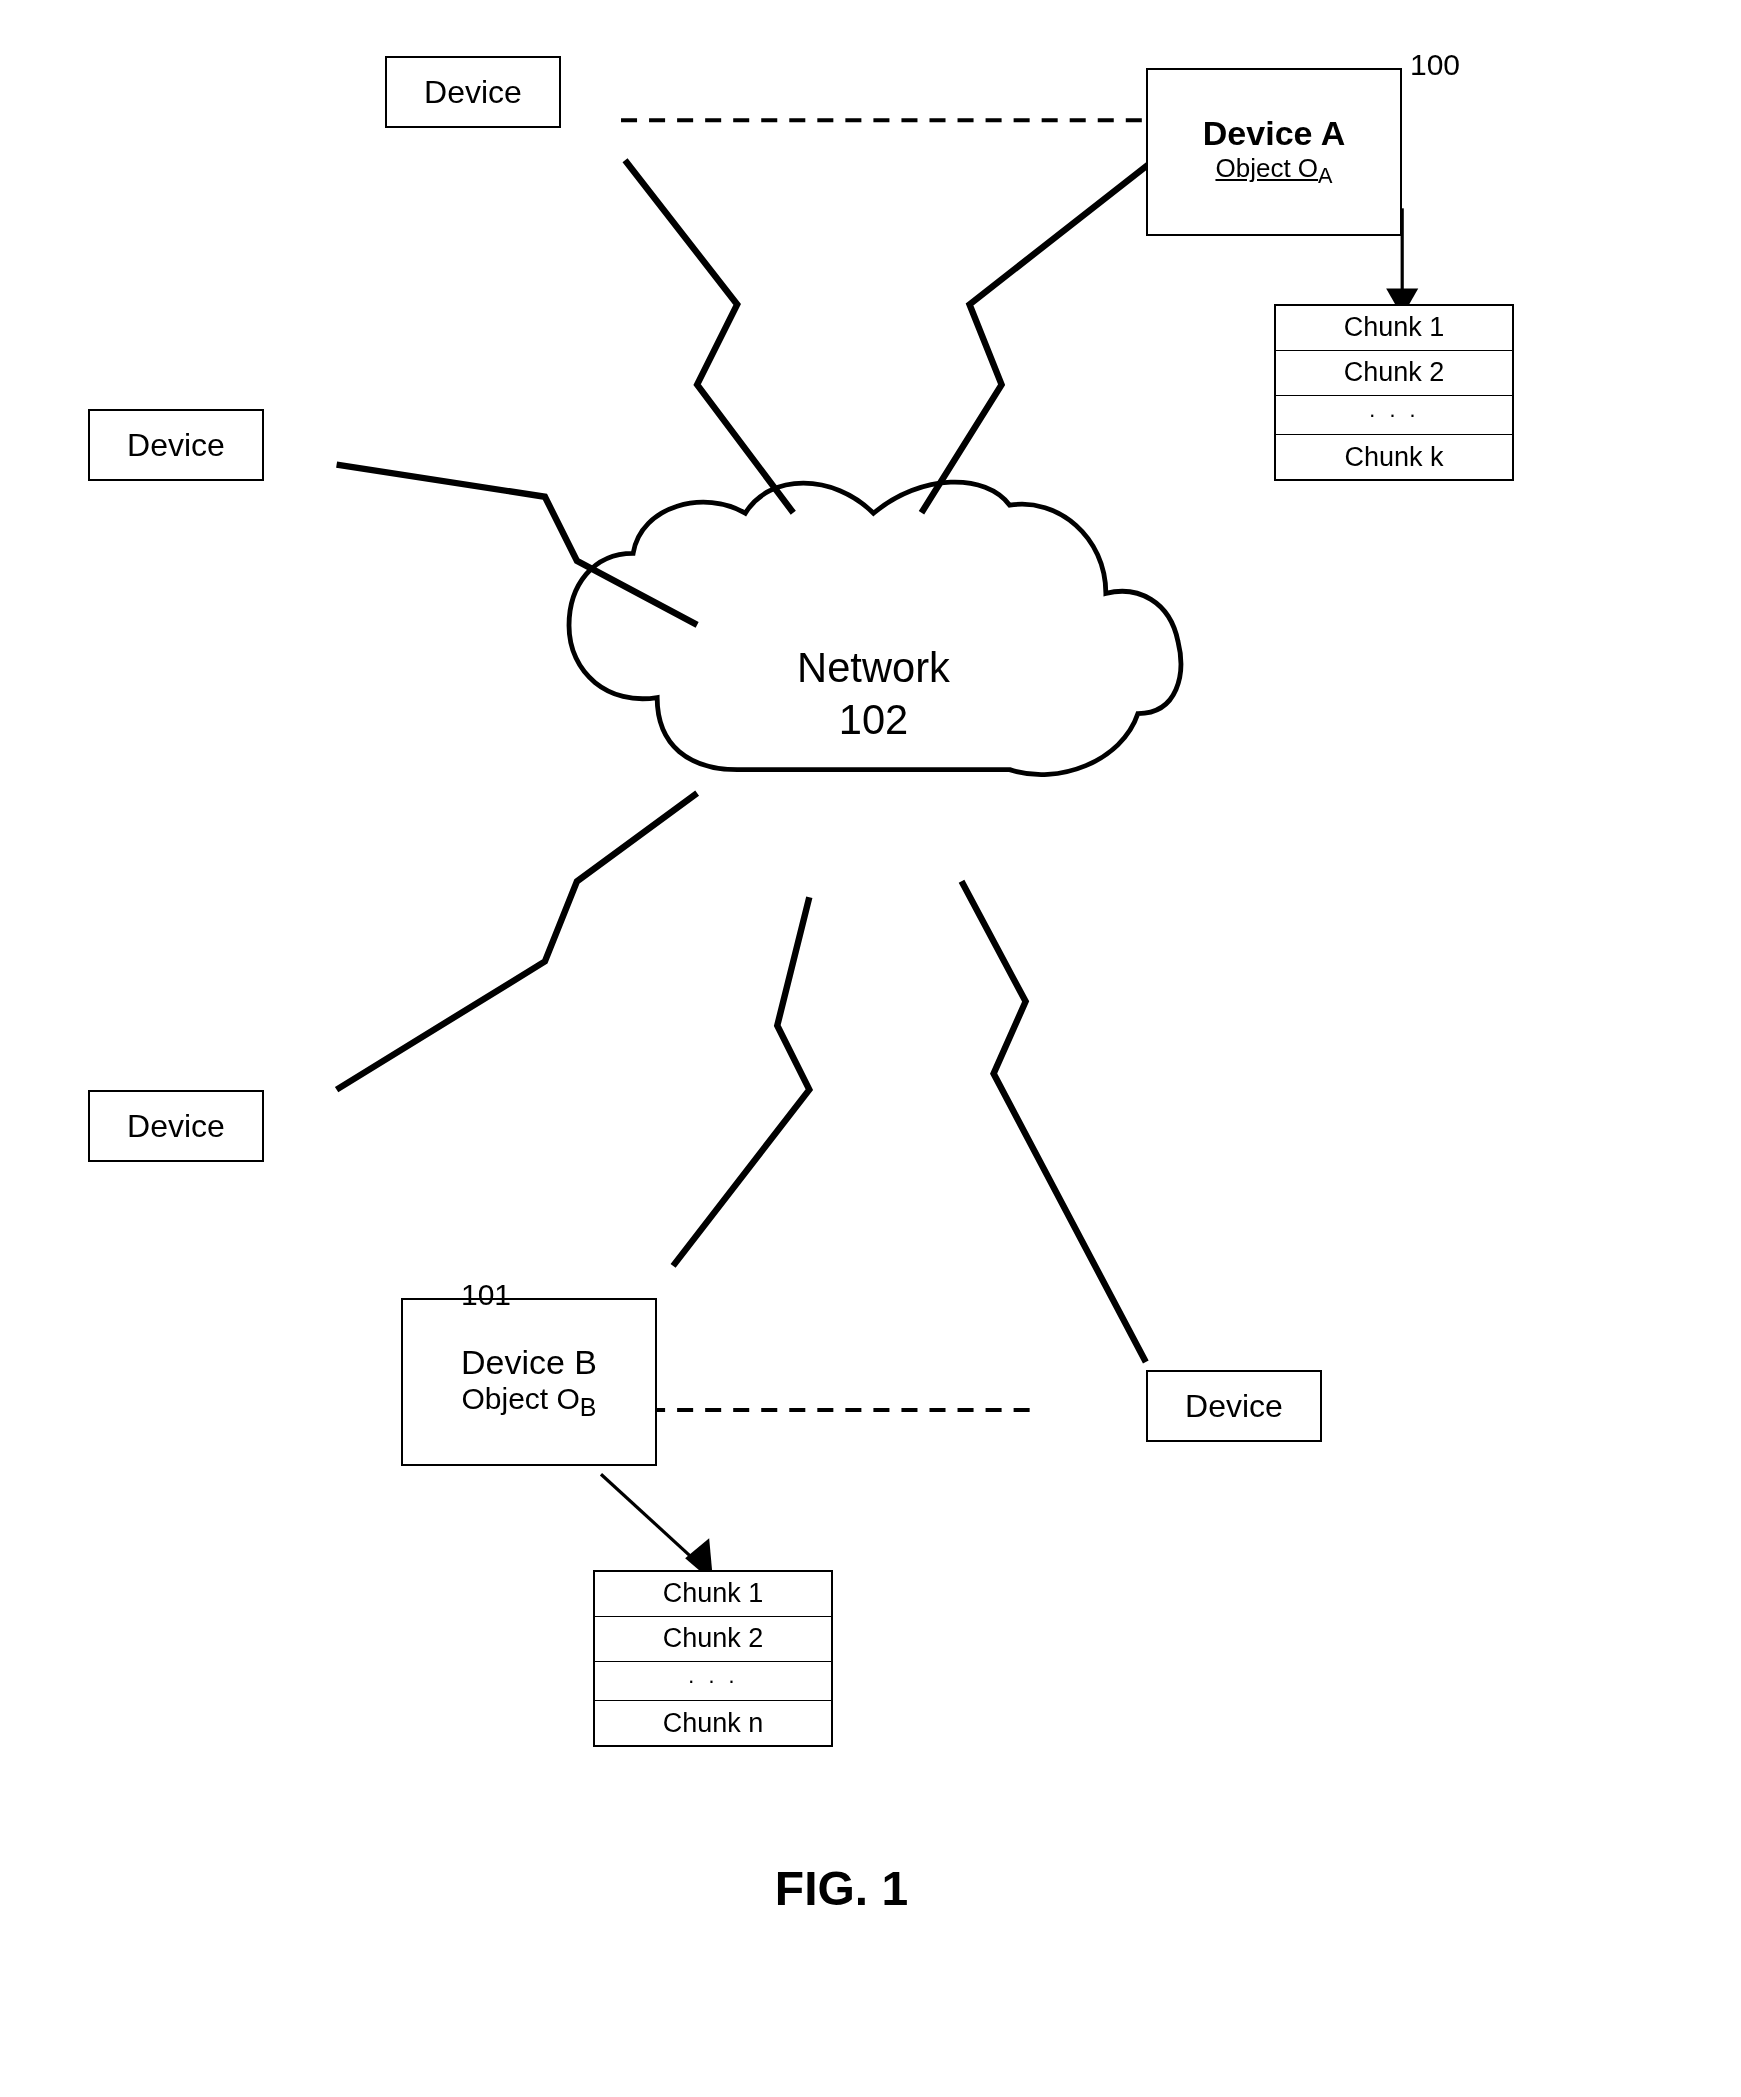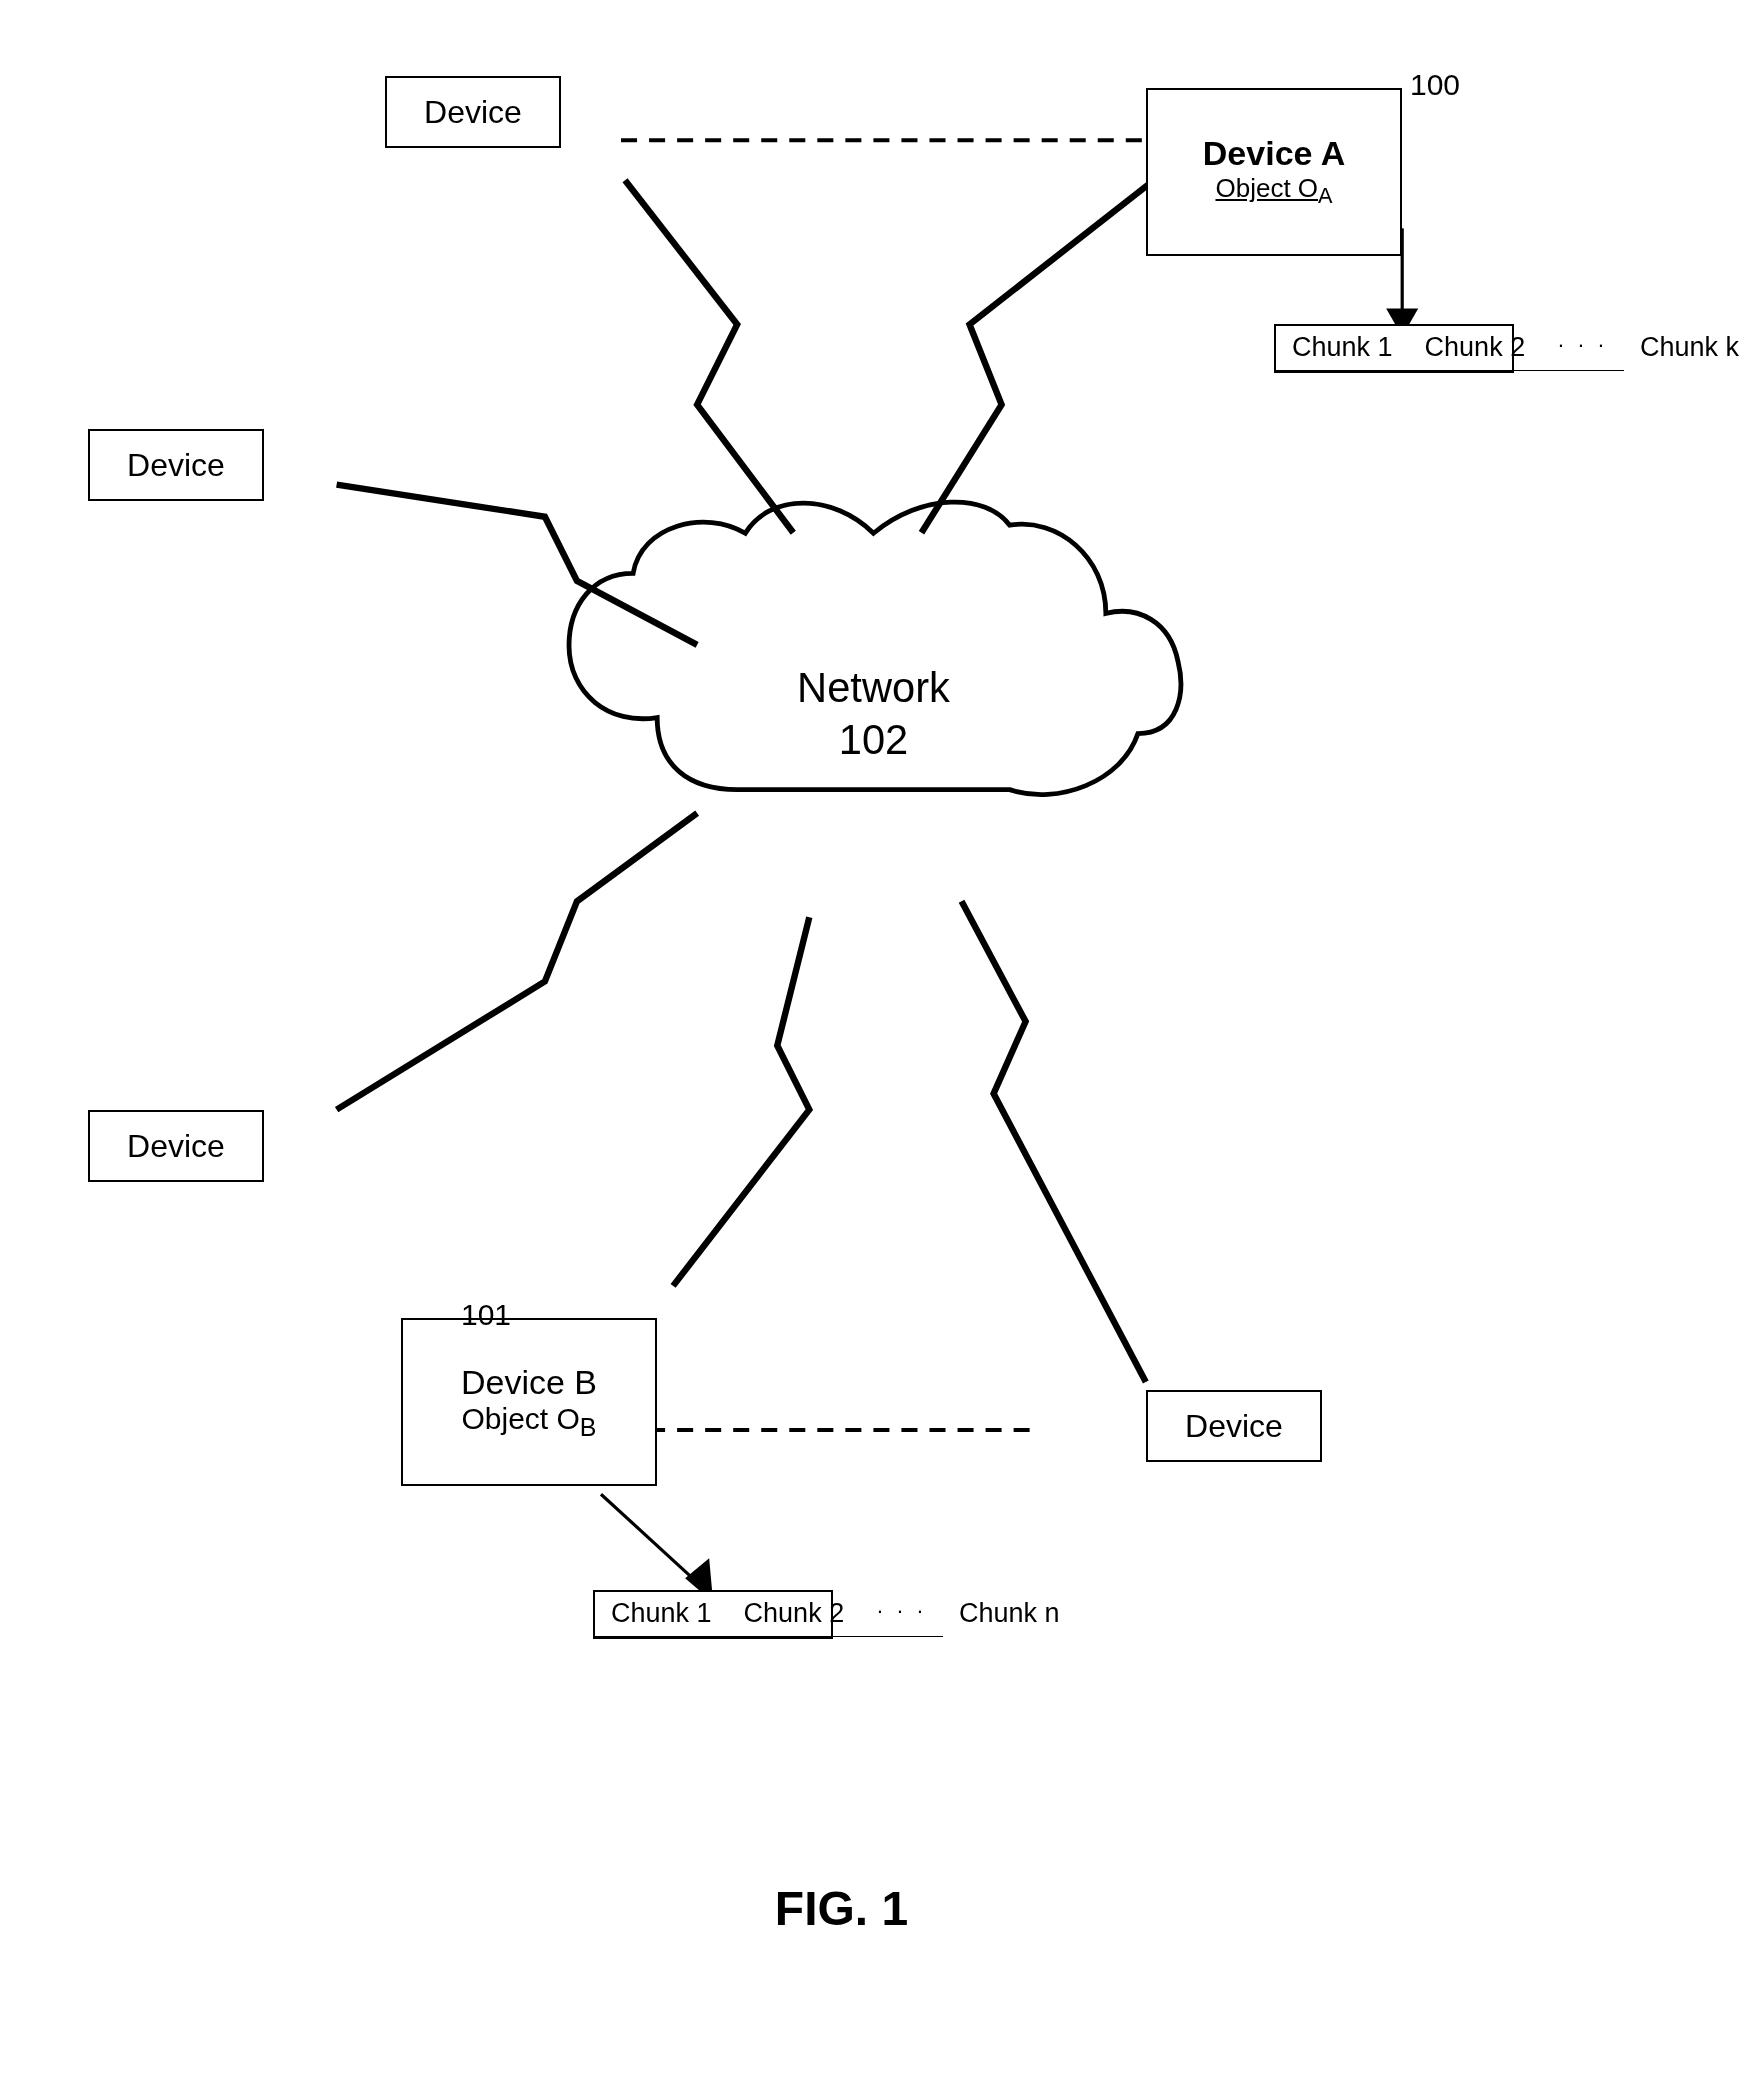--- a/index.html
+++ b/index.html
@@ -8,21 +8,20 @@
       font-family: Arial, sans-serif;
       width: 1742px;
       height: 2097px;
       position: relative;
       overflow: hidden;
     }
     .diagram-container {
       position: relative;
       width: 1706px;
       height: 2003px;
-      margin-top: 20px;
     }
     .device-box {
       position: absolute;
       border: 2.4px solid #000;
       background: #fff;
       display: flex;
       align-items: center;
       justify-content: center;
       font-size: 32px;
       font-weight: normal;
@@ -35,21 +34,21 @@
       flex-direction: column;
       align-items: center;
       justify-content: center;
       font-size: 32px;
       font-weight: normal;
       padding: 8px 0;
     }
     .chunk-stack {
       position: absolute;
       display: flex;
-      flex-direction: row;
+      flex-direction: column;
       border: 2.4px solid #000;
       background: #fff;
     }
     .chunk-row {
       border-bottom: 1.6px solid #000;
       padding: 6.4px 16px;
       font-size: 27px;
       text-align: center;
       white-space: nowrap;
     }

